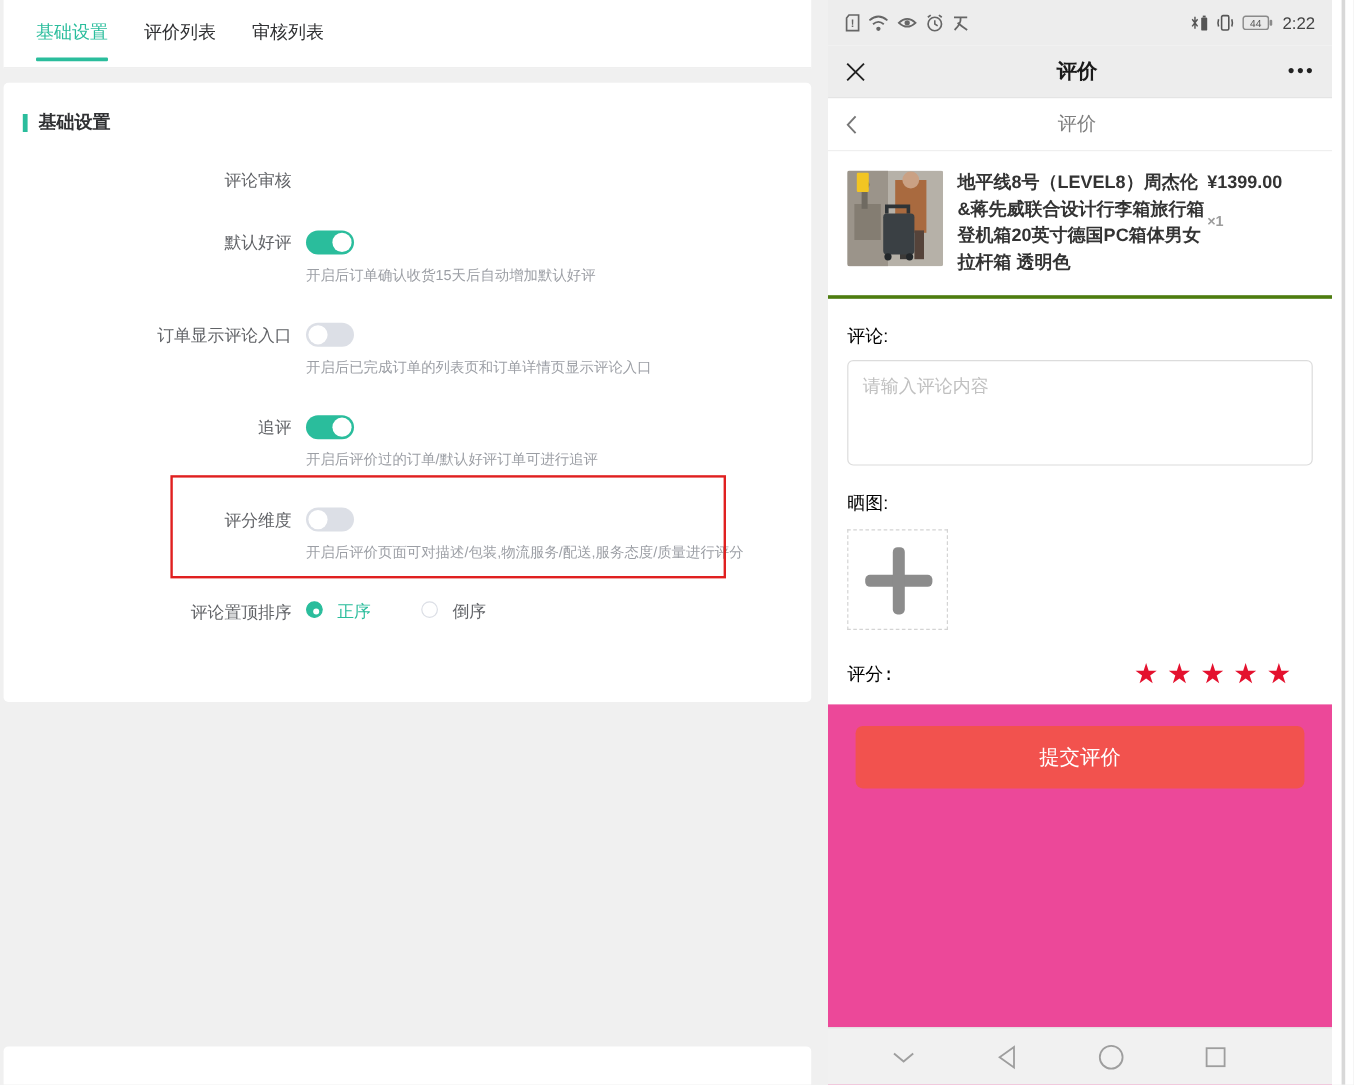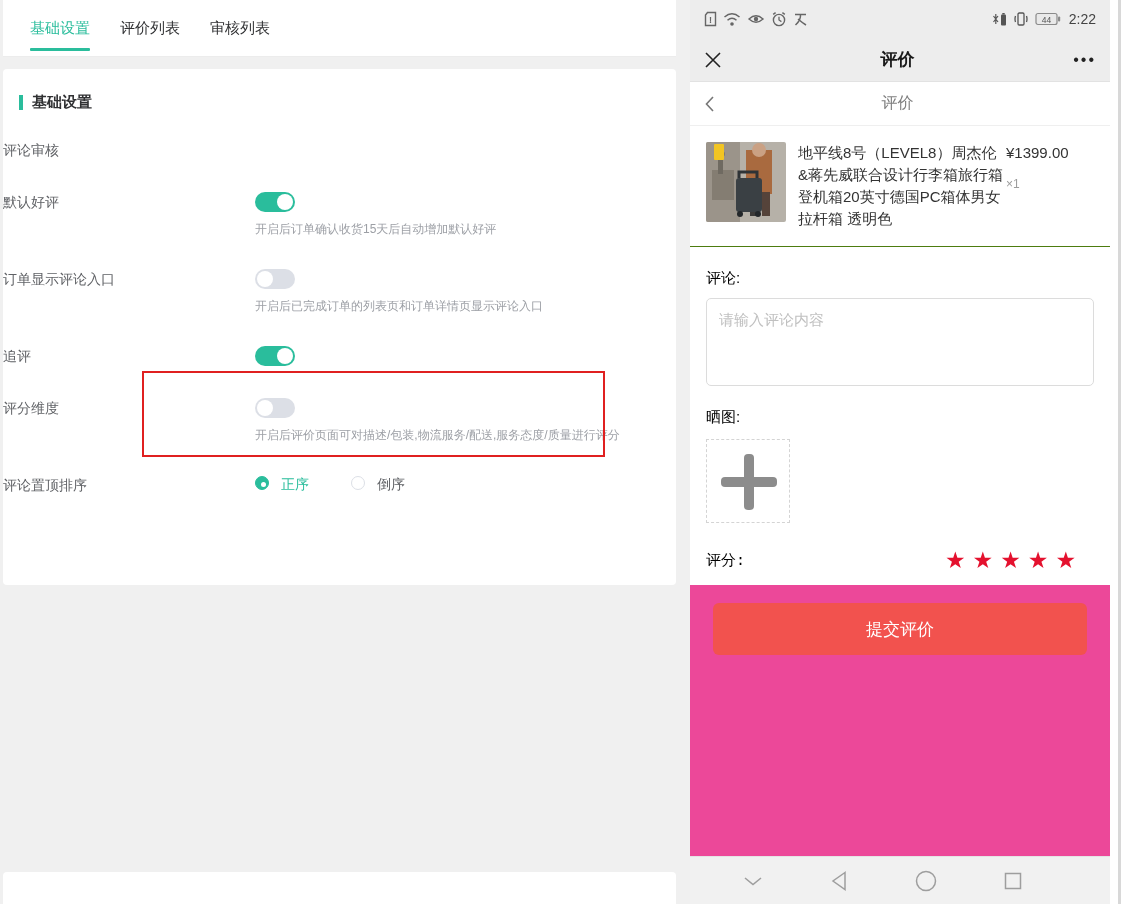--- a/index.html
+++ b/index.html
@@ -14,21 +14,21 @@
   .tab { position:relative; line-height:56px; margin:0 15px; font-size:15px; color:#303133; cursor:pointer; }
   .tab[data-state="active"] { color:#2abd9c; }
   .tab[data-state="active"]::after { content:""; position:absolute; left:0; right:0; bottom:5px; height:3px; background:#2abd9c; border-radius:1px; }
 
   .content-card { position:absolute; left:3px; top:69px; width:673px; height:516px; background:#fff; border-radius:4px; }
   .section-head { display:flex; align-items:center; gap:9px; padding:24px 0 0 16px; margin-bottom:28px; }
   .section-bar { width:4px; height:15px; background:#2abd9c; }
   .section-title { font-size:15px; font-weight:bold; color:#303133; }
 
   .row { display:flex; margin-bottom:32px; }
-  .row-label { width:252px; padding-right:12px; font-size:14px; color:#606266; line-height:20px; flex:none; }
+  .row-label { width:252px; text-align:right; padding-right:12px; font-size:14px; color:#606266; line-height:20px; flex:none; }
   .row-control { flex:1; }
   .row-desc { font-size:12px; color:#9c9fa5; margin-top:10px; line-height:15px; }
 
   .switch { position:relative; display:inline-block; width:40px; height:20px; border-radius:10px;
             background:#dcdfe6; vertical-align:top; cursor:pointer; transition:background .2s; }
   .switch .knob { position:absolute; top:2px; left:2px; width:16px; height:16px; border-radius:50%; background:#fff; }
   .switch[data-state="on"] { background:#2abd9c; }
   .switch[data-state="on"] .knob { left:22px; }
 
   .hl-row { position:relative; }
@@ -56,21 +56,21 @@
   .sb-time { font-size:14px; color:#444; margin-left:2px; }
 
   .wv-header { height:44px; background:#ededed; border-bottom:1px solid #e2e2e2; display:flex; align-items:center; padding:0 14px; flex:none; }
   .wv-title { flex:1; text-align:center; font-size:17px; font-weight:bold; color:#1a1a1a; }
   .wv-more { font-size:16px; color:#222; letter-spacing:2px; cursor:pointer; }
   .icon-btn { cursor:pointer; display:flex; align-items:center; }
 
   .page-header { height:44px; background:#fff; border-bottom:1px solid #efefef; display:flex; align-items:center; padding:0 14px; flex:none; }
   .page-title { flex:1; text-align:center; font-size:16px; color:#7f7f7f; margin-right:16px; }
 
-  .product { display:flex; padding:16px; border-bottom:1px solid #4d7c0f; flex:none; }
+  .product { display:flex; padding:16px; border-bottom:3px solid #4d7c0f; flex:none;font-weight:bold; }
   .product-img { width:80px; height:80px; flex:none; margin-right:12px; border-radius:2px; overflow:hidden; }
   .product-title { flex:1; font-size:15px; line-height:22px; color:#333; max-width:208px; }
   .product-right { width:84px; flex:none; text-align:left; padding-top:2px; }
   .product-price { font-size:15px; color:#333; margin-bottom:16px; }
   .product-qty { font-size:12px; color:#9c9c9c; }
 
   .field-label { font-size:15px; color:#000000; margin:22px 16px 10px; flex:none; }
   .comment-box { margin:0 16px; width:388px; height:88px; border:1px solid #dcdcdc; border-radius:5px;
                  padding:12px; font-size:15px; color:#333; resize:none; outline:none; flex:none;
                  font-family:"Liberation Sans","DejaVu Sans",sans-serif; }
@@ -129,20 +129,21 @@
         <div class="row-control">
           <span class="switch" data-state="off"><span class="knob"></span></span>
           <div class="row-desc">开启后已完成订单的列表页和订单详情页显示评论入口</div>
         </div>
       </div>
 
       <div class="row">
         <div class="row-label">追评</div>
         <div class="row-control">
           <span class="switch" data-state="on"><span class="knob"></span></span>
+          <div class="row-desc">开启后评价过的订单/默认好评订单可进行追评</div>
         </div>
       </div>
 
       <div class="row hl-row">
         <div class="hl-box"></div>
         <div class="row-label">评分维度</div>
         <div class="row-control">
           <span class="switch" data-state="off"><span class="knob"></span></span>
           <div class="row-desc">开启后评价页面可对描述/包装,物流服务/配送,服务态度/质量进行评分</div>
         </div>

